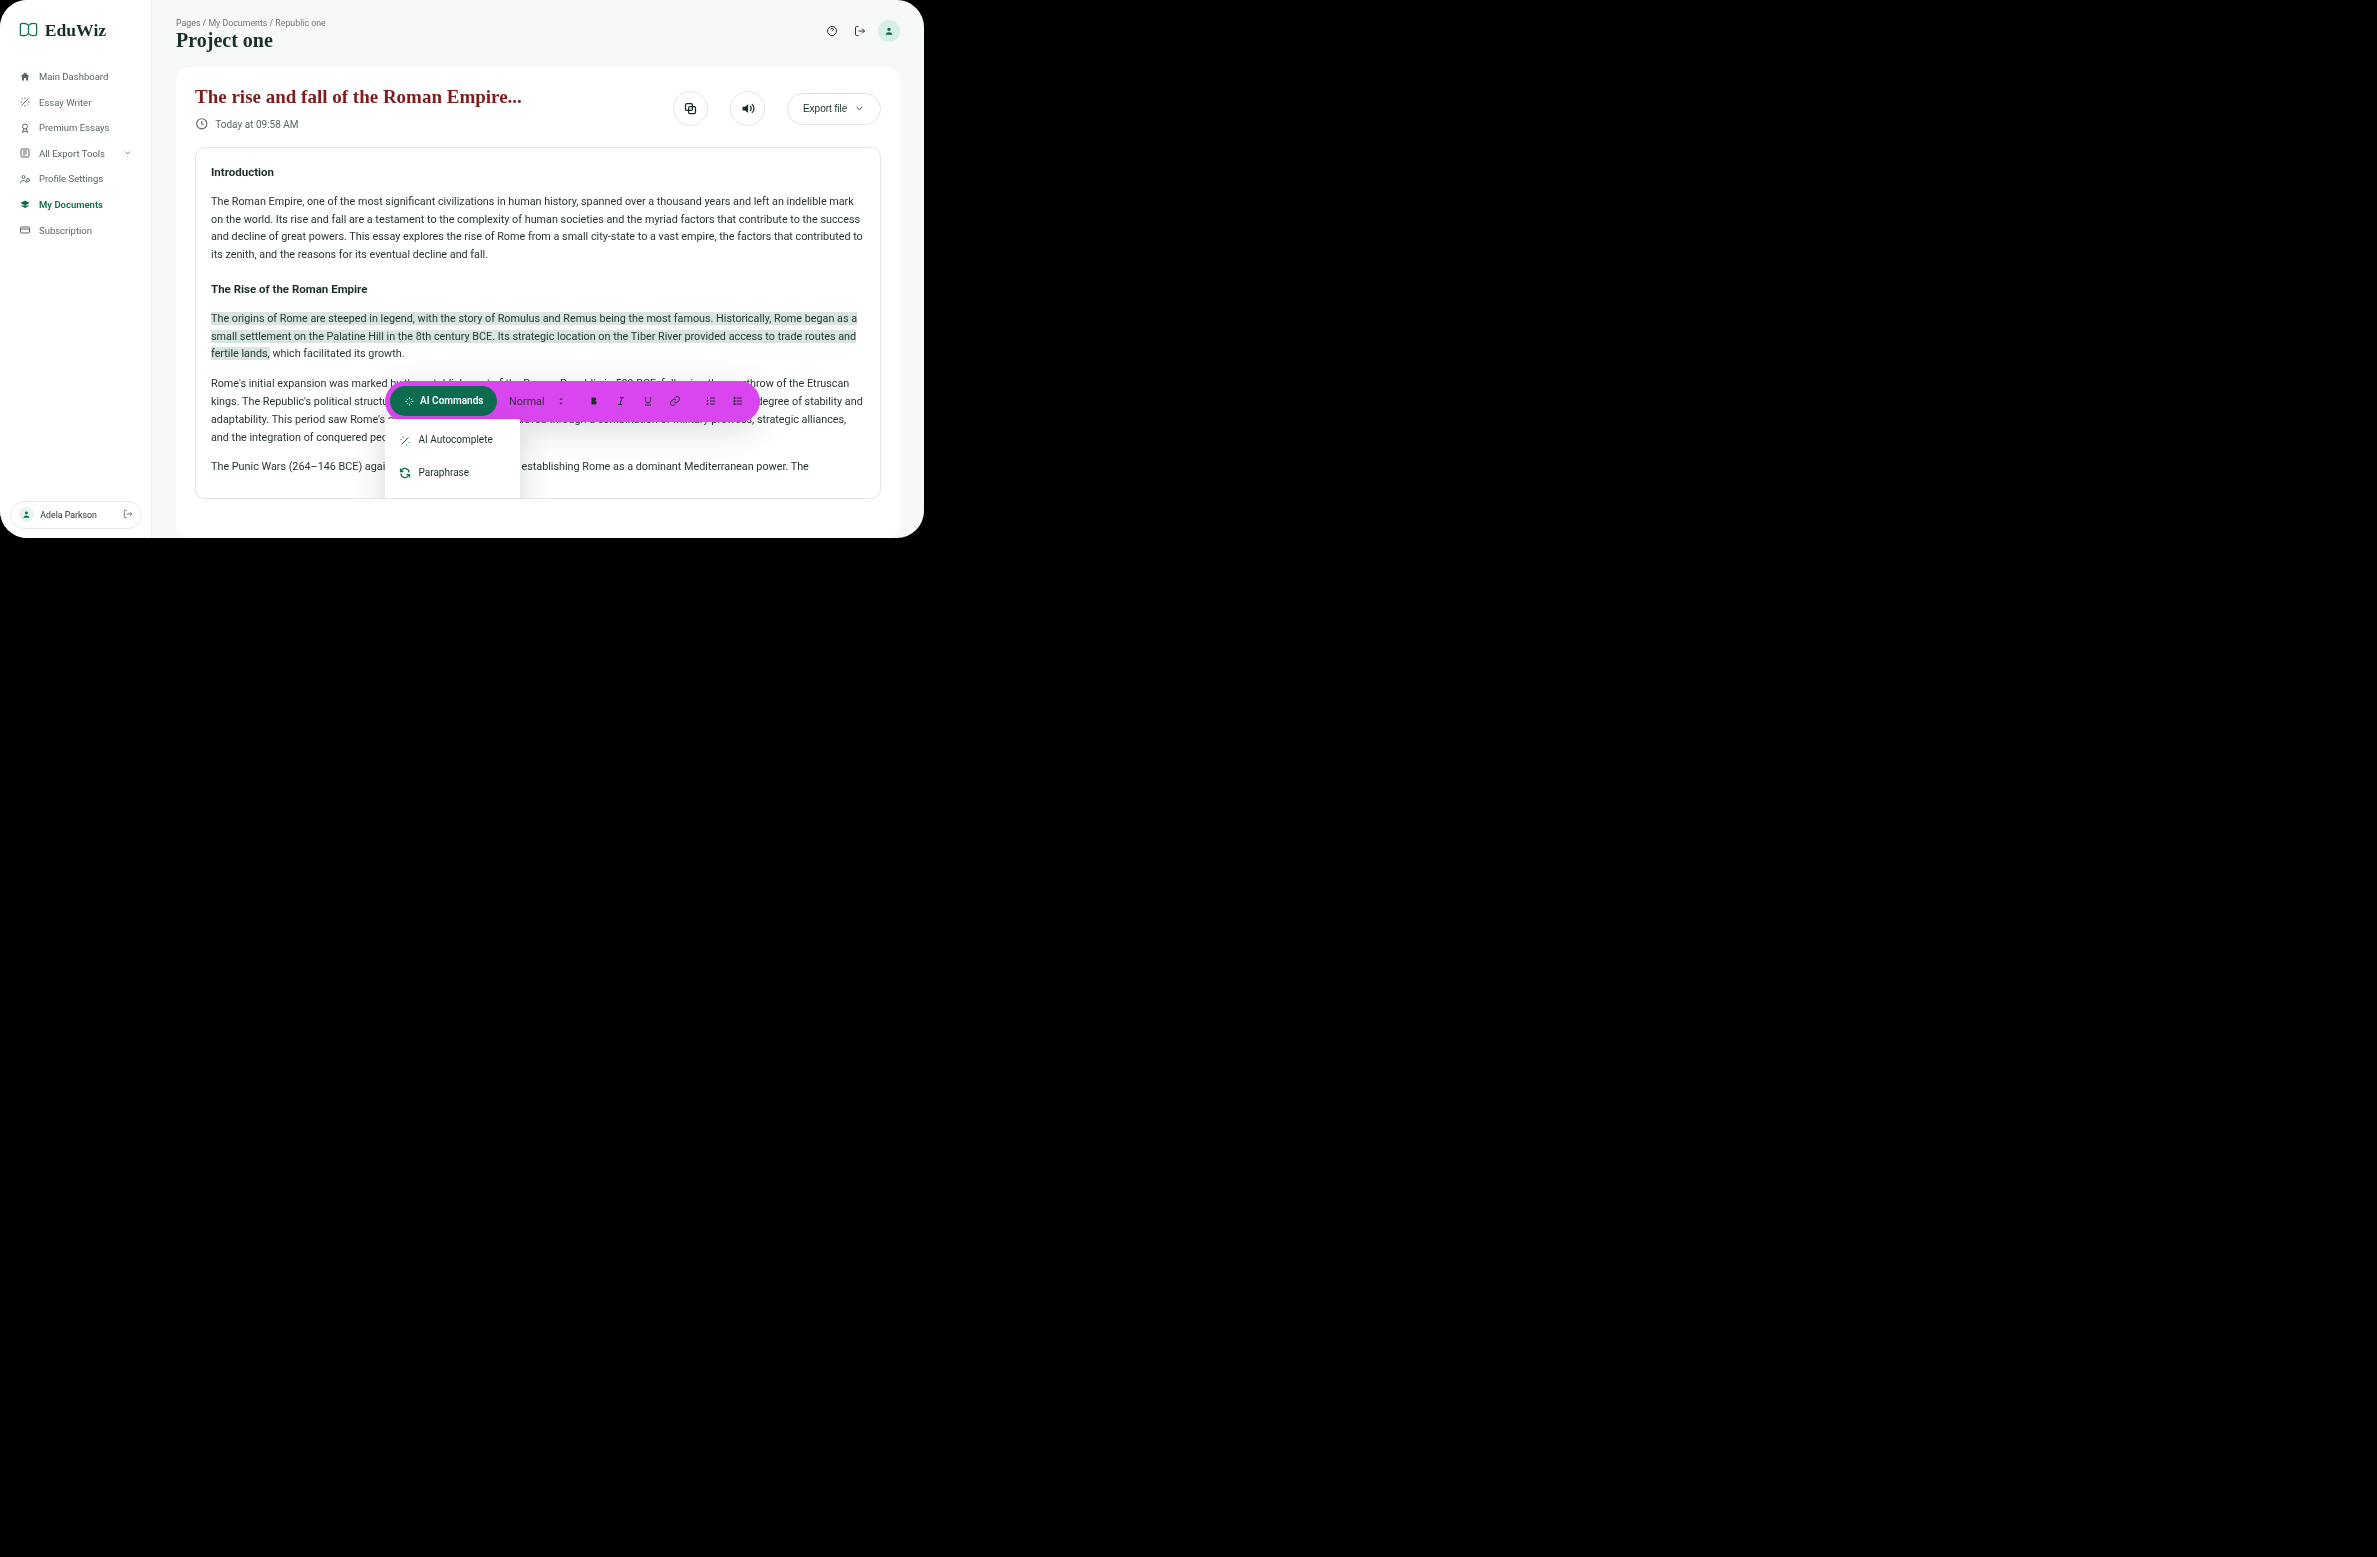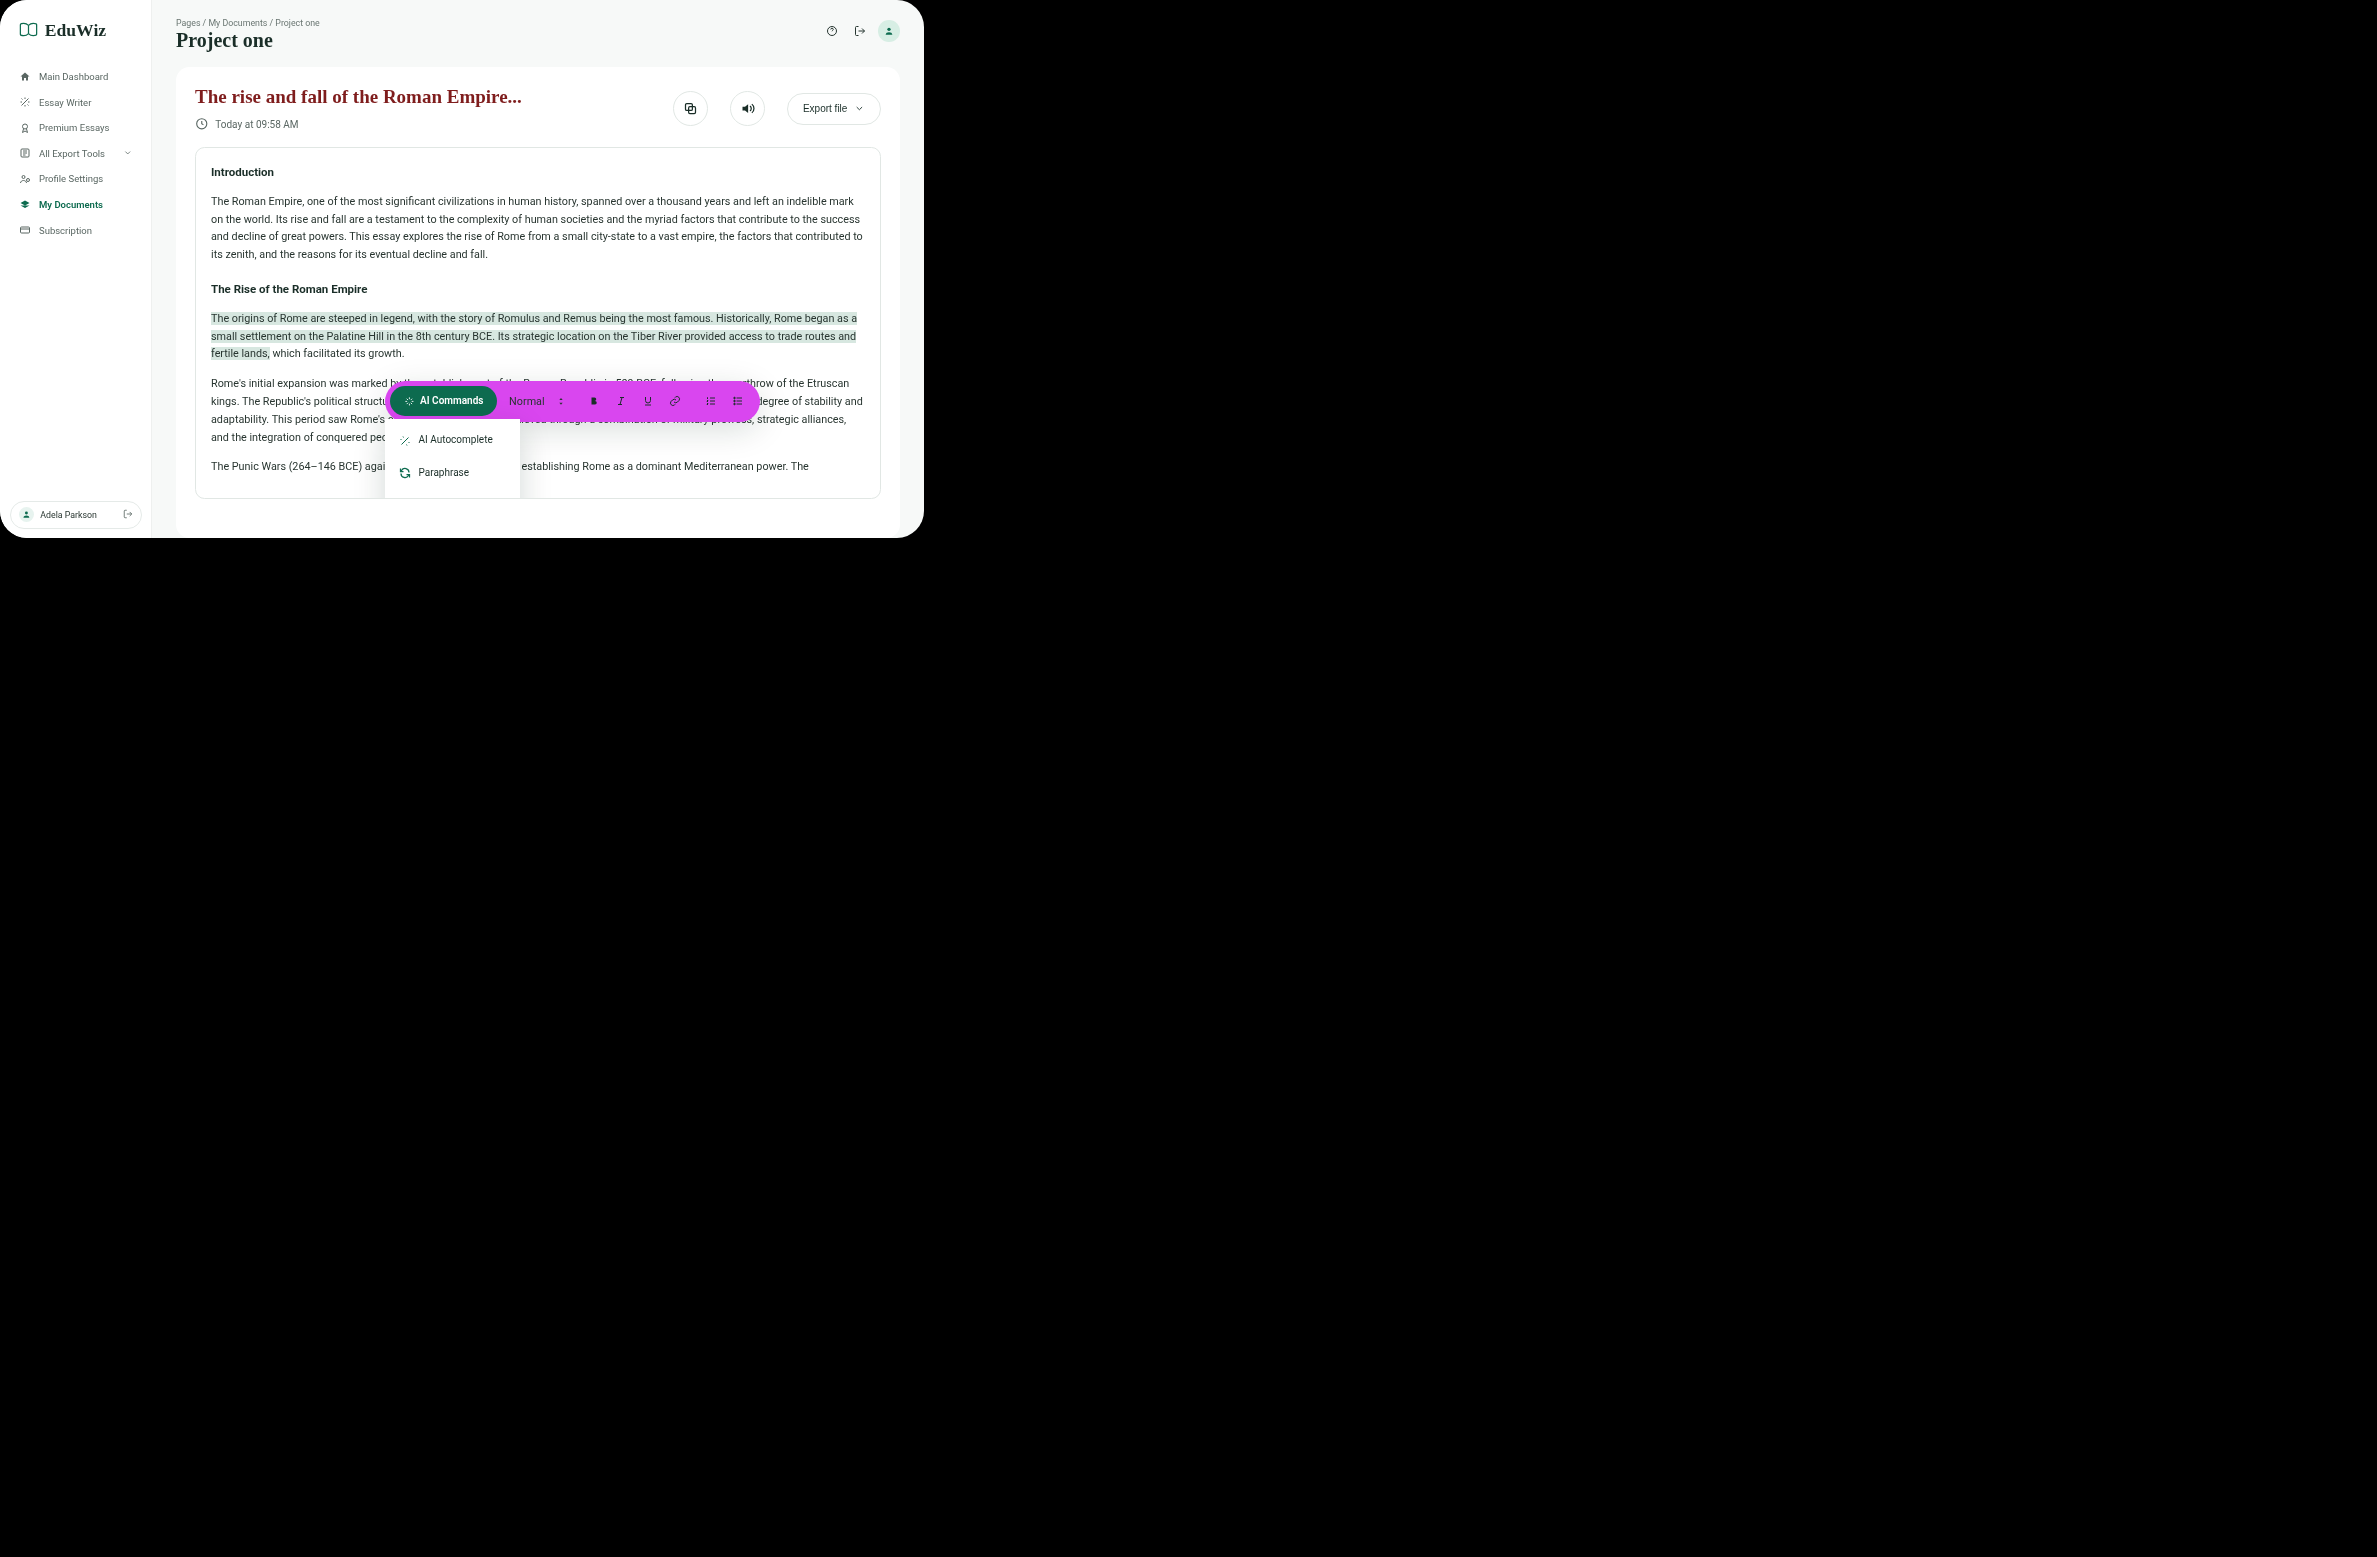--- a/index.html
+++ b/index.html
@@ -278,21 +278,21 @@
         <svg width="10" height="10" viewBox="0 0 24 24" fill="none" stroke="currentColor" stroke-width="2">
             <path d="M9 21H5a2 2 0 01-2-2V5a2 2 0 012-2h4M16 17l5-5-5-5M21 12H9"></path>
           </svg>
       </span>
     </div>
   </aside>
 
   <main class="main">
     <div class="topbar">
       <div class="crumbs-wrap">
-        <div class="breadcrumbs">Pages / My Documents / Project one</div>
+        <div class="breadcrumbs">Pages / My Documents / Republic one</div>
         <h1 class="page-title">Project one</h1>
       </div>
       <div class="top-actions">
         <span class="icon-btn">
           <svg width="12" height="12" viewBox="0 0 24 24" fill="none" stroke="currentColor" stroke-width="2">
               <circle cx="12" cy="12" r="9"></circle>
               <path d="M9.5 9a2.5 2.5 0 015 0c0 1.5-2.5 2-2.5 3.5M12 17h.01"></path>
             </svg>
         </span>
         <span class="icon-btn">

